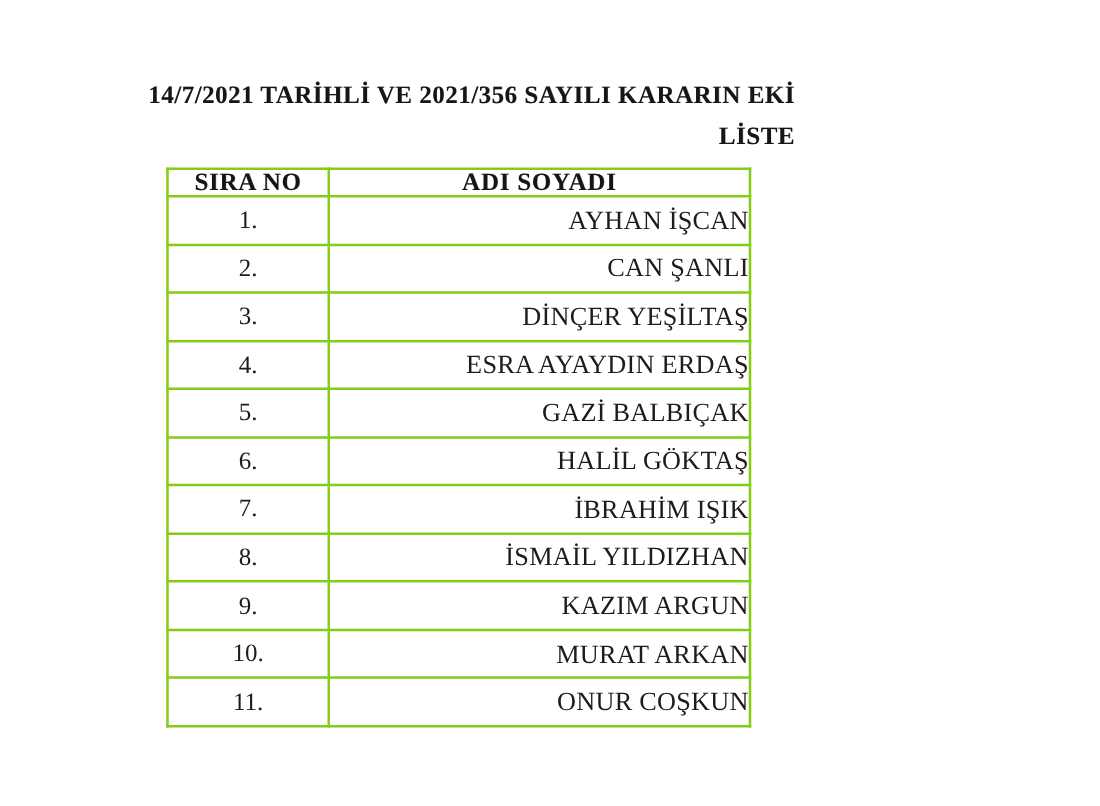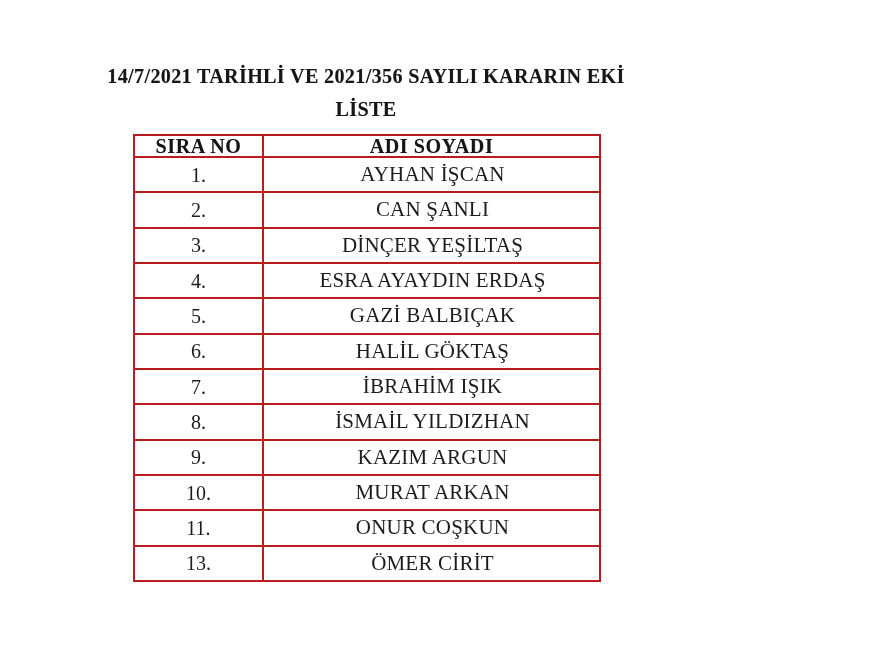--- a/index.html
+++ b/index.html
@@ -14,40 +14,40 @@
     background: #ffffff;
     font-family: "Liberation Serif", serif;
     color: #1a1a1a;
     overflow: hidden;
   }
   .doc-title {
     position: absolute;
     left: 96px;
     top: 60px;
     width: 540px;
-    text-align: center;
+    text-align: right;
     font-size: 20px;
     font-weight: bold;
     line-height: 33px;
     letter-spacing: 0.4px;
     color: #161616;
     text-shadow: 0.3px 0.3px 0 rgba(0,0,0,0.35);
   }
   table.list-table {
     position: absolute;
     left: 133px;
     top: 134px;
     width: 466px;
     height: 448px;
     border-collapse: collapse;
     table-layout: fixed;
   }
   .list-table th,
   .list-table td {
-    border: 2px solid #b91c1c;
+    border: 2px solid #84cc16;
     padding: 0;
     vertical-align: middle;
     line-height: 1;
     overflow: hidden;
     white-space: nowrap;
   }
   .list-table col.col-no   { width: 129px; }
   .list-table col.col-name { width: 337px; }
   .list-table th {
     font-size: 20px;
@@ -56,21 +56,21 @@
     letter-spacing: 0.6px;
     color: #151515;
     text-shadow: 0.3px 0.3px 0 rgba(0,0,0,0.3);
   }
   .list-table td.cell-no {
     text-align: center;
     font-size: 20px;
     color: #1c1c1c;
   }
   .list-table td.cell-name {
-    text-align: center;
+    text-align: right;
     padding-left: 2px;
     font-size: 21px;
     letter-spacing: 0.2px;
     color: #1c1c1c;
   }
 </style>
 </head>
 <body>
 
 <div class="page">
@@ -129,20 +129,16 @@
         <td class="cell-name">KAZIM ARGUN</td>
       </tr>
       <tr>
         <td class="cell-no">10.</td>
         <td class="cell-name">MURAT ARKAN</td>
       </tr>
       <tr>
         <td class="cell-no">11.</td>
         <td class="cell-name">ONUR COŞKUN</td>
       </tr>
-      <tr>
-        <td class="cell-no">13.</td>
-        <td class="cell-name">ÖMER CİRİT</td>
-      </tr>
     </tbody>
   </table>
 
 </div>
 
 </body></html>

